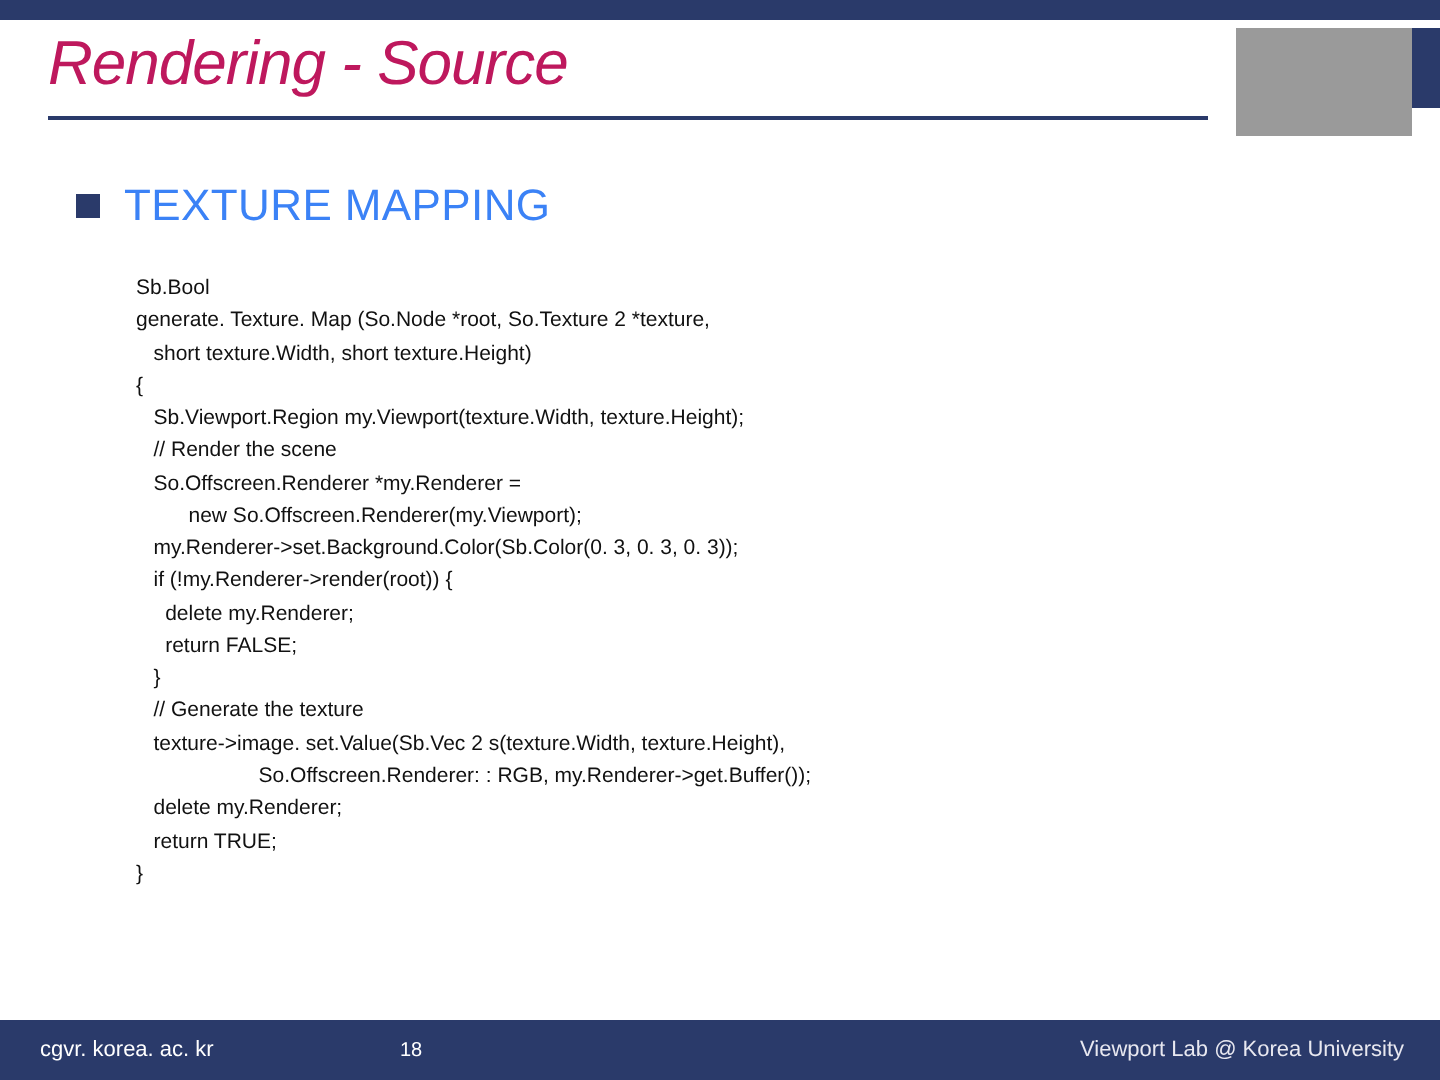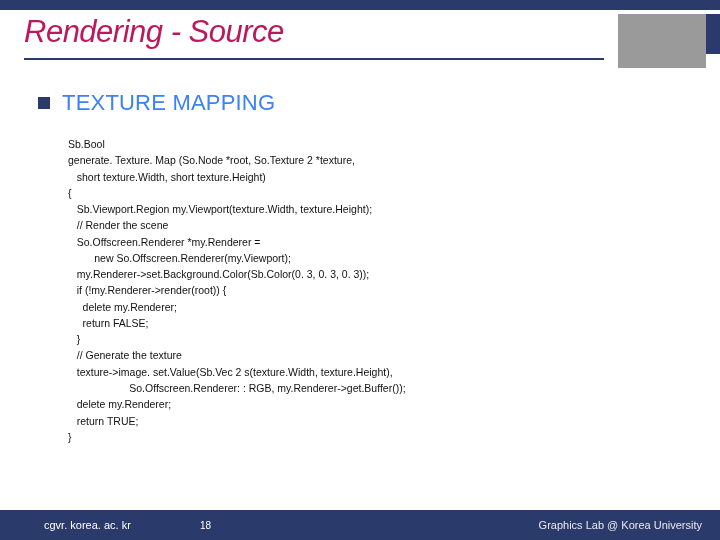--- a/index.html
+++ b/index.html
@@ -97,21 +97,21 @@
     position: absolute;
     left: 0; bottom: 0;
     width: 720px; height: 30px;
     background: #2a3a6a;
     color: #fff;
     display: flex;
     align-items: center;
     font-size: 11px;
   }
   .footer-left {
-    padding-left: 44px;
+    padding-left: 20px;
   }
   .footer-page {
     position: absolute;
     left: 200px;
     font-size: 10px;
   }
   .footer-right {
     position: absolute;
     right: 18px;
     font-weight: 400;
@@ -155,14 +155,14 @@
    texture-&gt;image. set.Value(Sb.Vec 2 s(texture.Width, texture.Height),
                      So.Offscreen.Renderer: : RGB, my.Renderer-&gt;get.Buffer());
    delete my.Renderer;
    return TRUE;
 }</div>
 </div>
 
 <div class="footer">
   <span class="footer-left">cgvr. korea. ac. kr</span>
   <span class="footer-page">18</span>
-  <span class="footer-right">Graphics Lab @ Korea University</span>
+  <span class="footer-right">Viewport Lab @ Korea University</span>
 </div>
 
 </body></html>

